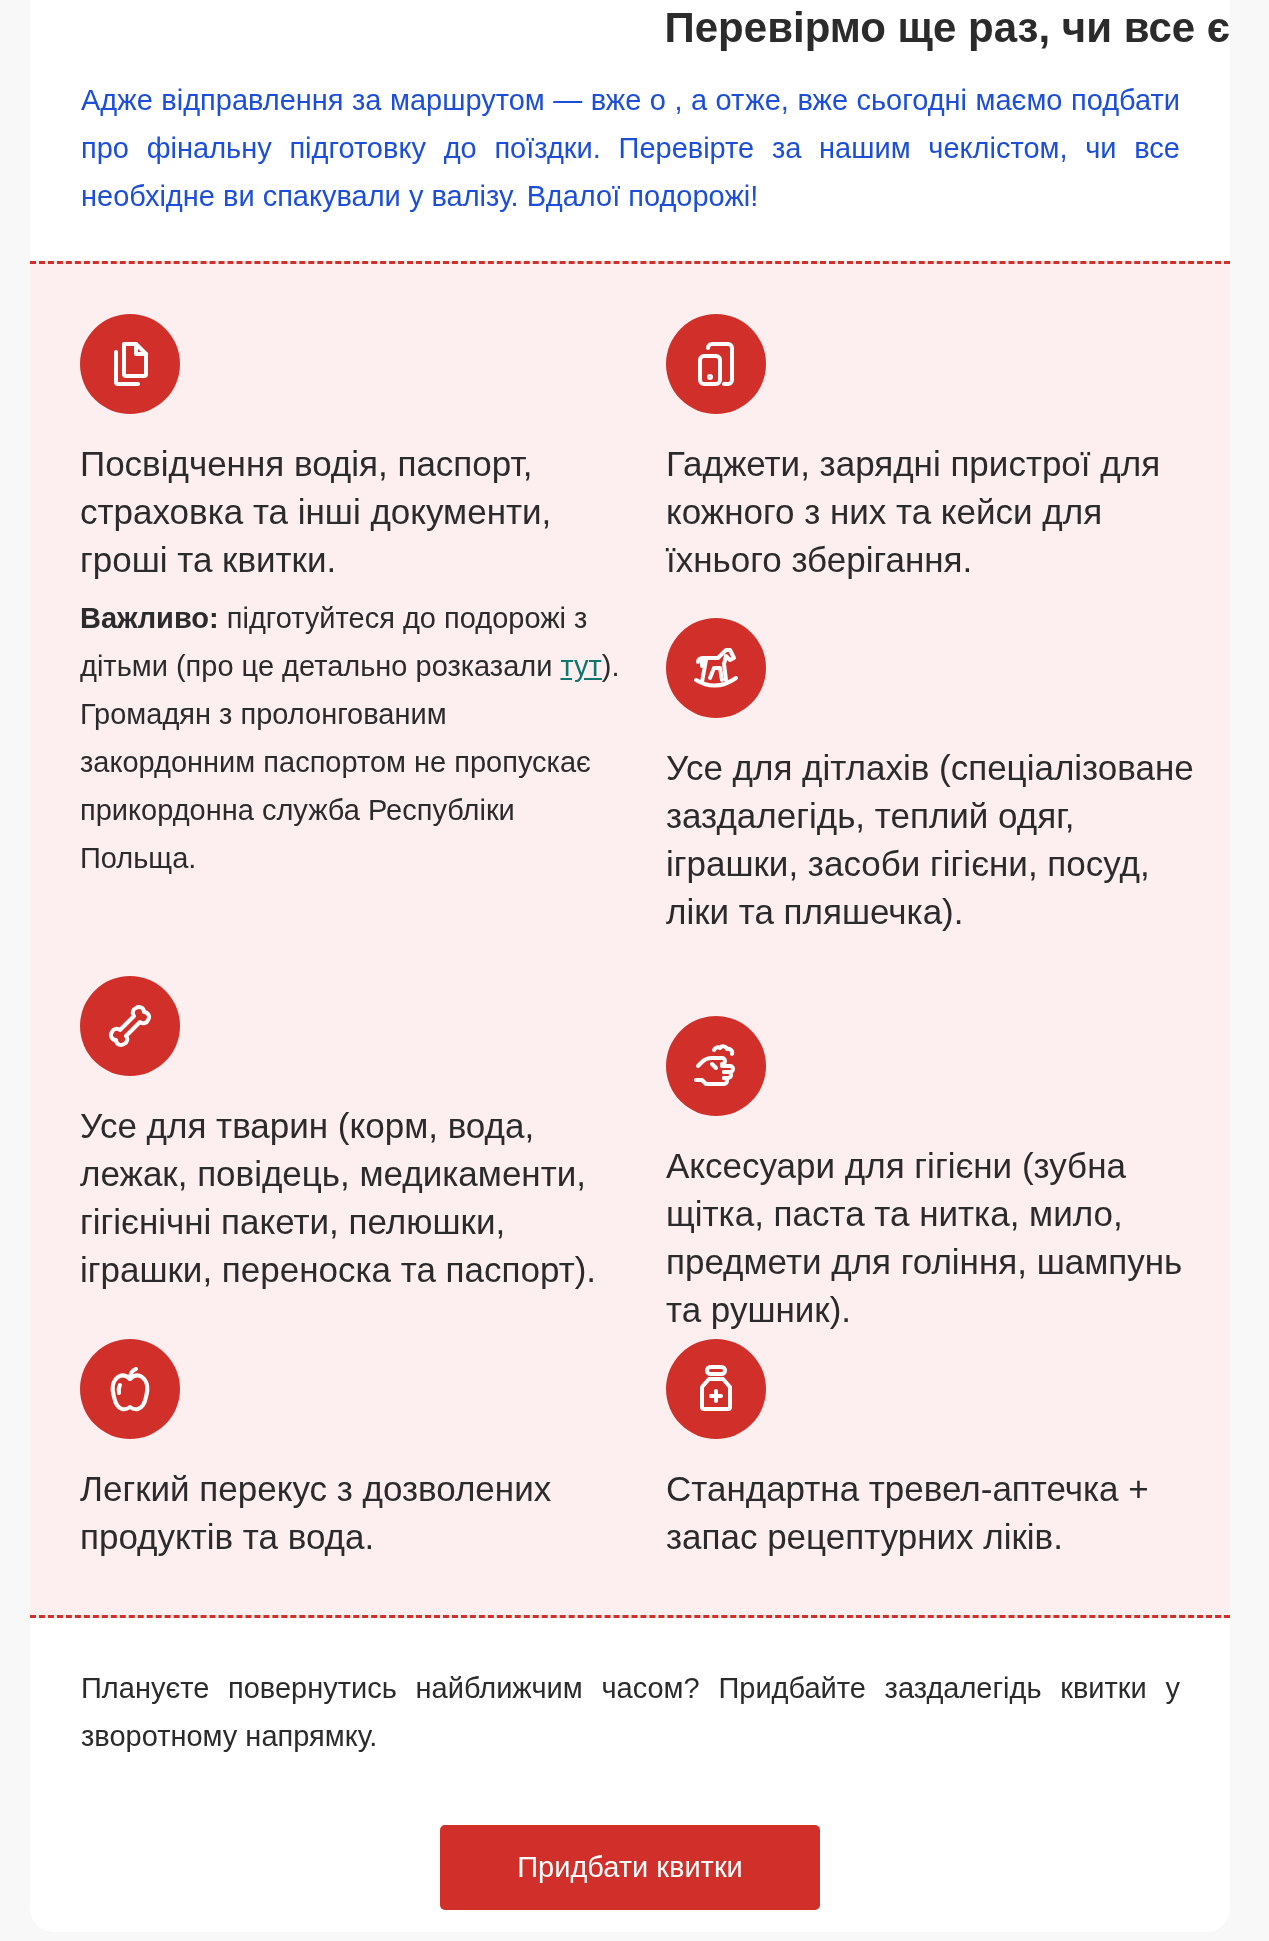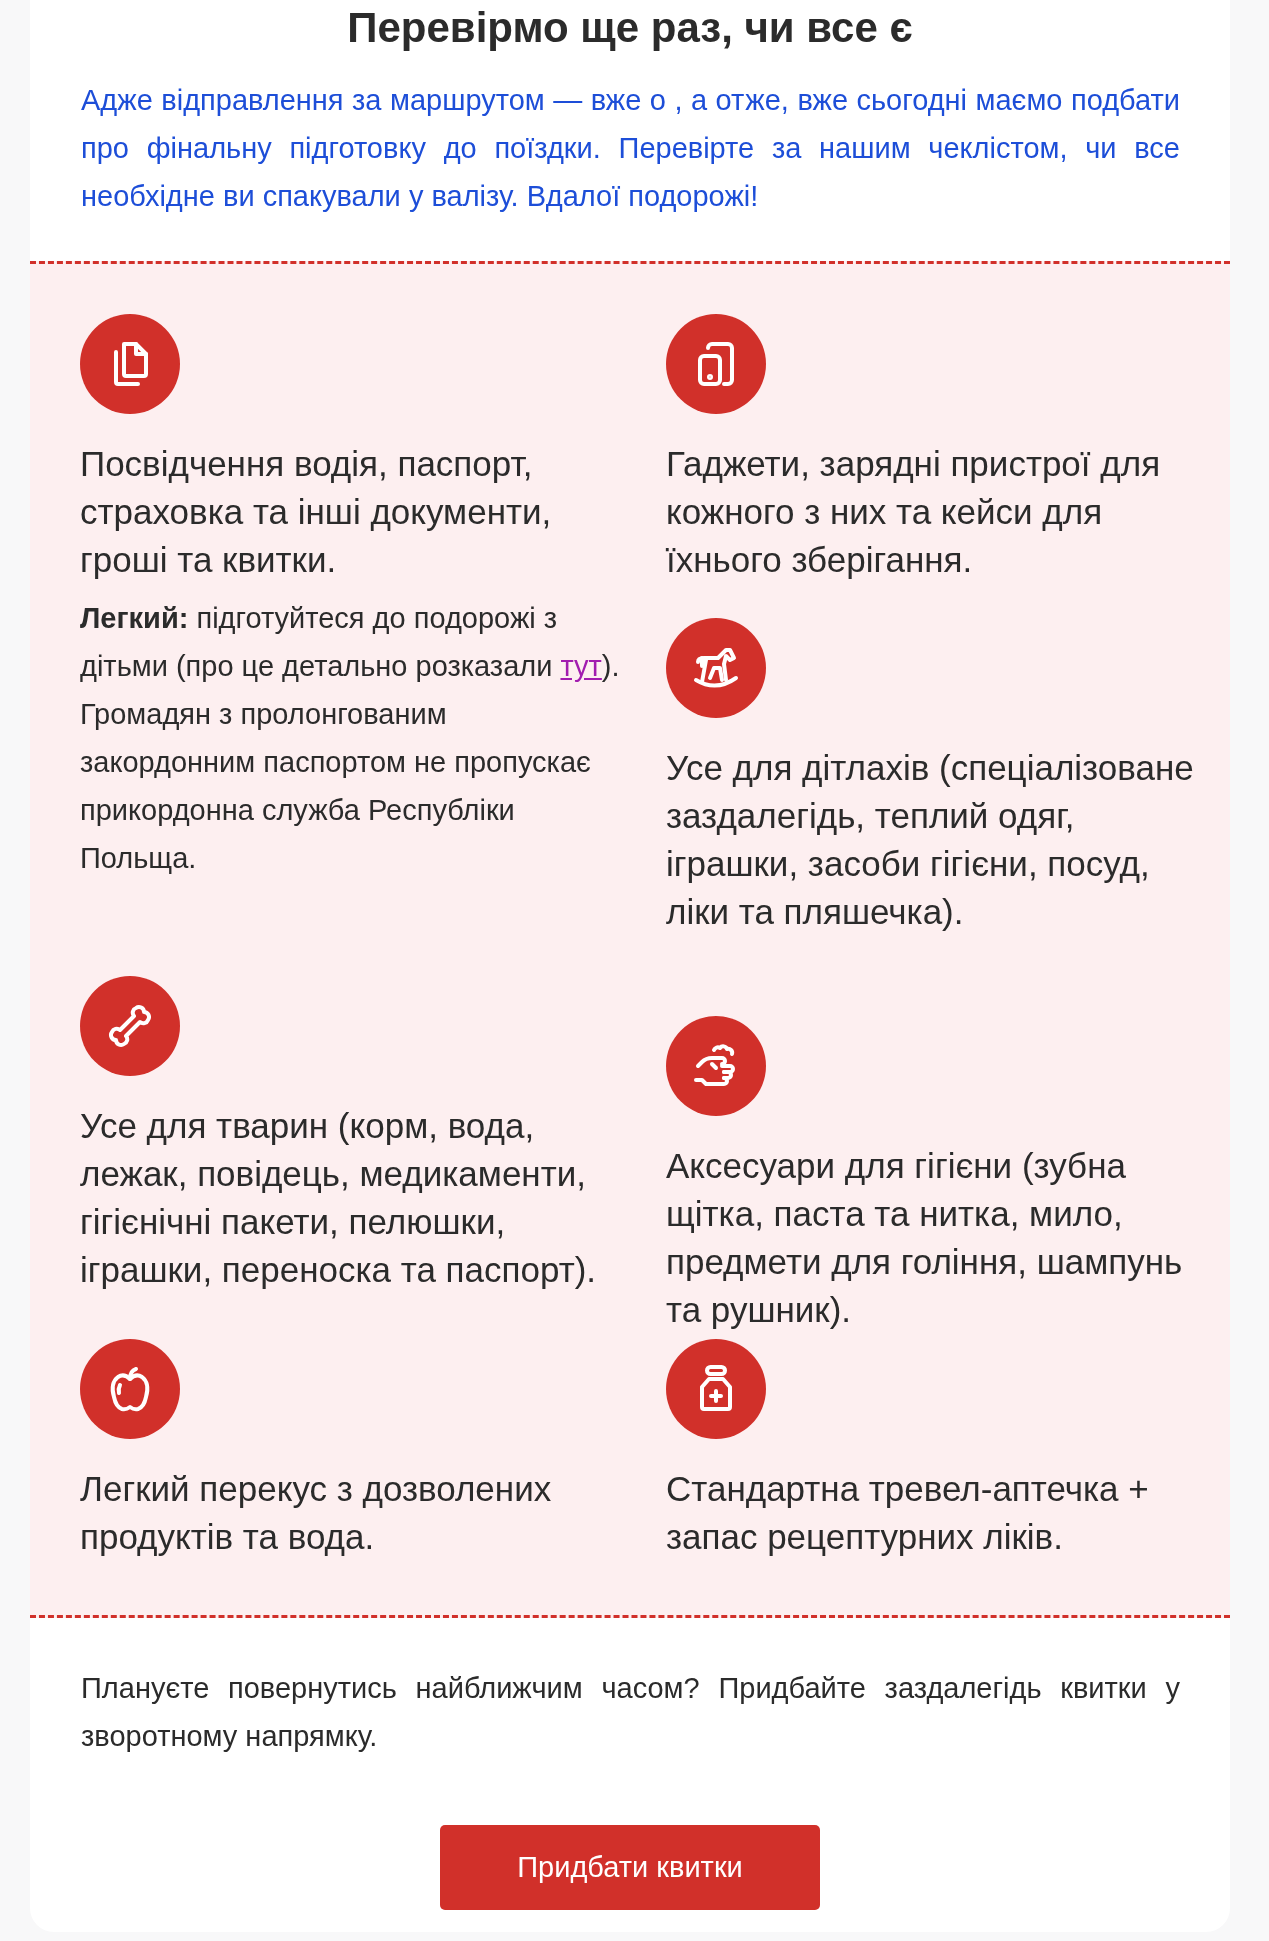--- a/index.html
+++ b/index.html
@@ -18,21 +18,21 @@
     width: 1200px;
     height: 1932px;
     background: #ffffff;
     border-radius: 0 0 24px 24px;
   }
   .title {
     position: absolute;
     top: 0;
     left: 0;
     width: 1200px;
-    text-align: center;
+    text-align: right;
     font-size: 42px;
     font-weight: bold;
     line-height: 56px;
     color: #2b2b2b;
     margin: 0;
   }
   .intro {
     position: absolute;
     left: 51px;
     top: 76px;
@@ -83,21 +83,21 @@
     color: #2b2b2b;
   }
   .item-note {
     margin: 10px 0 0 0;
     font-size: 29px;
     line-height: 48px;
     color: #2b2b2b;
   }
   .item-note b { font-weight: bold; }
   .item-note a {
-    color: #a21caf;
+    color: #0f766e;
     text-decoration: underline;
     margin-top: 12px;
   }
   .return-text {
     position: absolute;
     left: 51px;
     top: 1664px;
     width: 1099px;
     font-size: 29px;
     line-height: 48px;
@@ -138,21 +138,21 @@
 
     <div class="item" style="left:50px; top:50px;">
       <div class="icon-circle">
         <svg viewBox="0 0 56 56">
           <path d="M14 16 V46 a2 2 0 0 0 2 2 H36"></path>
           <path d="M22 8 H34 L44 18 V38 a2 2 0 0 1 -2 2 H24 a2 2 0 0 1 -2 -2 Z"></path>
           <path d="M34 8 V18 H44"></path>
         </svg>
       </div>
       <p class="item-text">Посвідчення водія, паспорт, страховка та інші документи, гроші та квитки.</p>
-      <p class="item-note"><b>Легкий:</b><span> підготуйтеся до подорожі з дітьми (про це детально розказали </span><a>тут</a><span>). Громадян з пролонгованим закордонним паспортом не пропускає прикордонна служба Республіки Польща.</span></p>
+      <p class="item-note"><b>Важливо:</b><span> підготуйтеся до подорожі з дітьми (про це детально розказали </span><a>тут</a><span>). Громадян з пролонгованим закордонним паспортом не пропускає прикордонна служба Республіки Польща.</span></p>
     </div>
 
     <div class="item" style="left:636px; top:50px;">
       <div class="icon-circle">
         <svg viewBox="0 0 56 56">
           <path d="M20 12 a4 4 0 0 1 4 -4 H40 a4 4 0 0 1 4 4 V44 a4 4 0 0 1 -4 4 H36"></path>
           <rect x="12" y="20" width="20" height="28" rx="4"></rect>
           <circle cx="22" cy="41" r="1" fill="#ffffff"></circle>
         </svg>
       </div>

